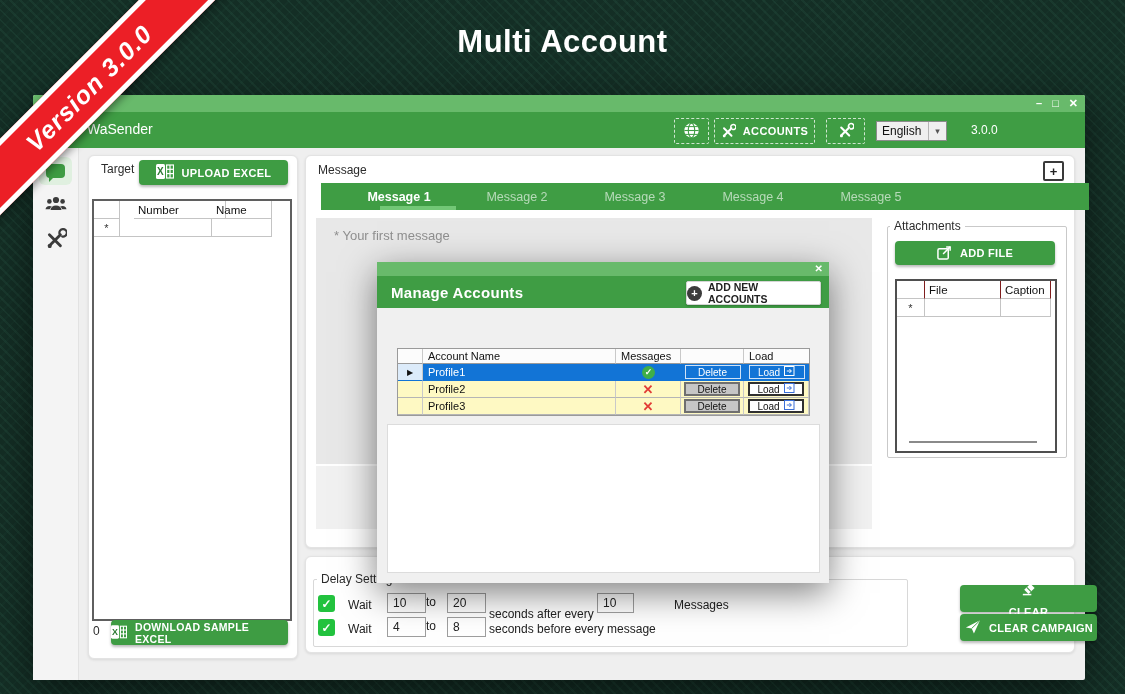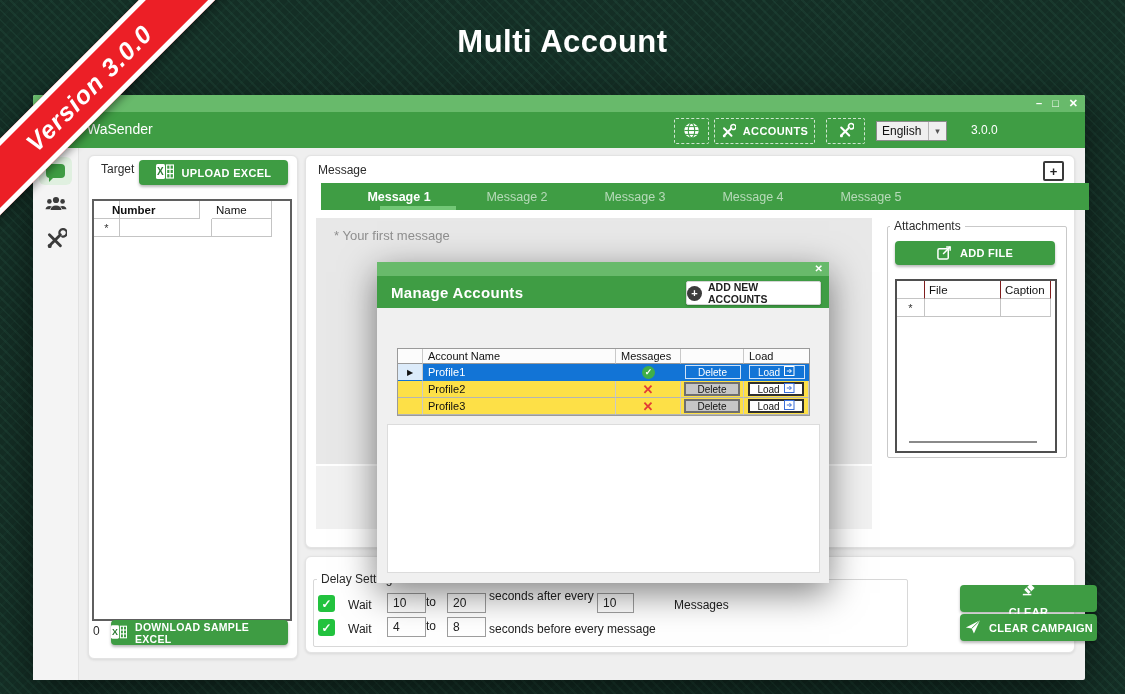--- a/index.html
+++ b/index.html
@@ -97,21 +97,21 @@
   .addacct-btn{position:absolute;right:8px;top:5px;width:133px;height:22px;background:#fff;border:1px solid #d5d5d5;
     border-radius:2px;display:flex;align-items:center;justify-content:center;gap:6px;
     font-size:10.5px;font-weight:700;color:#222;box-shadow:0 1px 2px rgba(0,0,0,.25);cursor:pointer;}
   .plus-circle{width:15px;height:15px;border-radius:50%;background:#3c3c3c;color:#fff;font-size:11px;font-weight:700;
     display:flex;align-items:center;justify-content:center;line-height:15px;}
   .acct-grid{position:absolute;left:20px;top:86px;width:411px;height:66px;background:#fff;border:1px solid #9a9a9a;}
   .acct-grid .hc{position:absolute;top:0;height:15px;border-bottom:1px solid #9a9a9a;border-right:1px solid #c9c9c9;
     font-size:11px;color:#111;display:flex;align-items:center;padding-left:5px;box-sizing:border-box;background:#fcfcfc;}
   .arow{position:absolute;left:0;width:411px;height:17px;}
   .acell{position:absolute;top:0;height:17px;box-sizing:border-box;display:flex;align-items:center;}
-  .arow.plain .acell{border-bottom:1px solid #b5b5b5;border-right:1px solid #c9c9c9;background:#fde047;color:#111;}
+  .arow.plain .acell{border-bottom:1px solid #b5b5b5;border-right:1px solid #c9c9c9;background:#fef9c3;color:#111;}
   .arow.sel .acell{background:#1274d6;color:#fff;border-bottom:1px solid #1274d6;}
   .arow.sel .selcell{background:#dcebfa;color:#222;border-right:1px solid #c9c9c9;}
   .aname{font-size:11px;padding-left:5px;}
   .cellbtn{margin:auto;width:56px;height:14px;display:flex;align-items:center;justify-content:center;font-size:10px;cursor:pointer;box-sizing:border-box;gap:4px;}
   .del-plain{background:#c6c6c6;border:2px solid #6f6f6f;color:#111;}
   .del-sel{background:#1274d6;border:1px solid #cfe2f7;color:#fff;}
   .load-plain{background:#fff;border:2px solid #2f2f2f;color:#111;}
   .load-sel{background:#1274d6;border:1px solid #cfe2f7;color:#fff;}
   .def-ic{margin:auto;}
   .is-default{width:13px;height:13px;border-radius:50%;background:#3fae49;color:#fff;font-size:9px;font-weight:700;
@@ -222,21 +222,21 @@
               <line x1="10.6" y1="5.3" x2="17.5" y2="5.3" stroke="#fff" stroke-width="1.2"></line>
               <line x1="10.6" y1="9.6" x2="17.5" y2="9.6" stroke="#fff" stroke-width="1.2"></line>
               <line x1="14" y1="1" x2="14" y2="14" stroke="#fff" stroke-width="1.2"></line>
             </svg>
         </span>
         <span>UPLOAD EXCEL</span>
       </div>
 
       <div class="tgrid">
         <div class="hcell" style="left:0;width:26px;"></div>
-        <div class="hcell" style="left:14px;width:92px;font-weight:bold;">Number</div>
+        <div class="hcell" style="left:40px;width:92px;">Number</div>
         <div class="hcell" style="left:118px;width:60px;">Name</div>
         <div class="rcell rowmark" style="left:0;width:26px;">*</div>
         <div class="rcell" style="left:26px;width:92px;"></div>
         <div class="rcell" style="left:118px;width:60px;"></div>
       </div>
 
       <div class="abs small-label" style="left:4px;top:468px;">0</div>
       <div class="abs gbtn" style="left:22px;top:464px;width:177px;height:25px;font-size:10.5px;">
         <span>
           <svg width="16" height="14" viewBox="0 0 18 15">
@@ -310,21 +310,21 @@
       <div class="groupbox"></div>
       <div class="delay-label">Delay Setting</div>
 
       <div class="chk" style="left:12px;top:38px;">
           <span>✓</span>
         </div>
       <div class="dtxt" style="left:42px;top:41px;">Wait</div>
       <input class="dinput" style="left: 81px; top: 36px;" value="10">
       <div class="dtxt" style="left:120px;top:38px;">to</div>
       <input class="dinput" style="left: 141px; top: 36px;" value="20">
-      <div class="dtxt" style="left:183px;top:32px;text-align:center;">seconds after every</div>
+      <div class="dtxt" style="left:183px;top:50px;text-align:center;">seconds after every</div>
       <input class="dinput" style="left: 291px; top: 36px; width: 30px;" value="10">
       <div class="dtxt" style="left:333px;top:41px;margin-left:35px;">Messages</div>
 
       <div class="chk" style="left:12px;top:62px;">
           <span>✓</span>
         </div>
       <div class="dtxt" style="left:42px;top:65px;">Wait</div>
       <input class="dinput" style="left: 81px; top: 60px;" value="4">
       <div class="dtxt" style="left:120px;top:62px;">to</div>
       <input class="dinput" style="left: 141px; top: 60px;" value="8">

